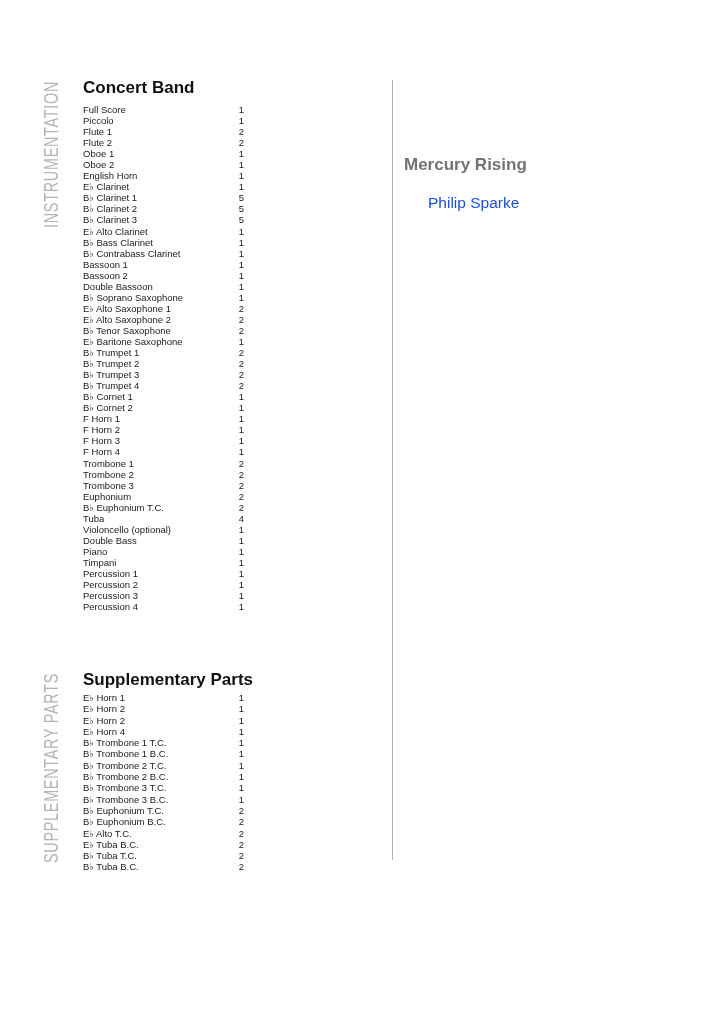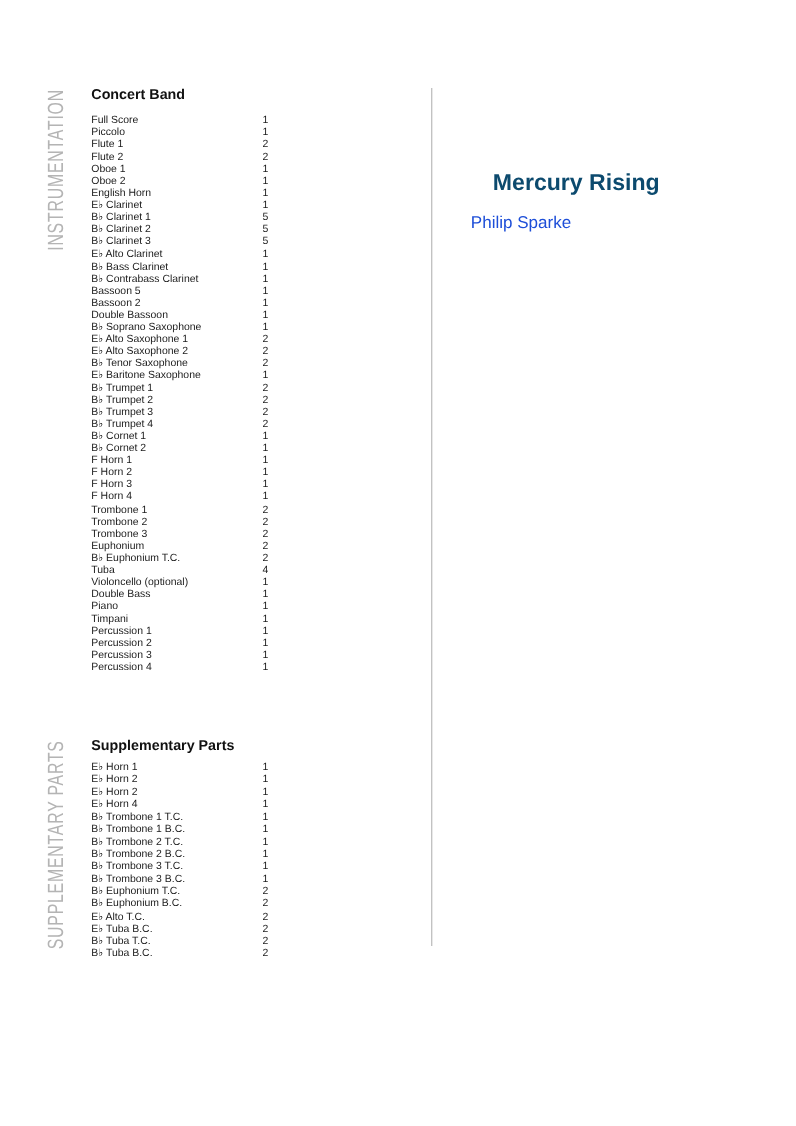--- a/index.html
+++ b/index.html
@@ -21,21 +21,21 @@
     line-height: 23px;
     letter-spacing: 1px;
     font-weight: 400;
     color: #b4b4b4;
   }
   .vlabel-instrumentation { left: 40px; top: 228px; }
   .vlabel-supplementary  { left: 40px; top: 863px; }
   .section-heading {
     position: absolute;
     left: 83px;
-    font-size: 13px;
+    font-size: 17px;
     font-weight: bold;
     color: #111111;
   }
   .heading-main { top: 78px; }
   .heading-supp { top: 670px; }
   .list {
     position: absolute;
     left: 83px;
     width: 161px;
   }
@@ -55,25 +55,25 @@
   .divider {
     position: absolute;
     left: 392px;
     top: 80px;
     width: 1px;
     height: 780px;
     background: #b3b3b3;
   }
   .work-title {
     position: absolute;
-    left: 448px;
+    left: 404px;
     top: 155px;
-    font-size: 21px;
+    font-size: 17px;
     font-weight: bold;
-    color: #0c4a6e;
+    color: #737373;
     white-space: nowrap;
   }
   .composer {
     position: absolute;
     left: 428px;
     top: 194px;
     font-size: 15.5px;
     font-weight: 400;
     color: #1d4ed8;
     white-space: nowrap;
@@ -141,21 +141,21 @@
       </div>
       <div class="row">
         <span class="iname">B♭ Bass Clarinet</span>
         <span class="icount">1</span>
       </div>
       <div class="row">
         <span class="iname">B♭ Contrabass Clarinet</span>
         <span class="icount">1</span>
       </div>
       <div class="row">
-        <span class="iname">Bassoon 5</span>
+        <span class="iname">Bassoon 1</span>
         <span class="icount">1</span>
       </div>
       <div class="row">
         <span class="iname">Bassoon 2</span>
         <span class="icount">1</span>
       </div>
       <div class="row">
         <span class="iname">Double Bassoon</span>
         <span class="icount">1</span>
       </div>

